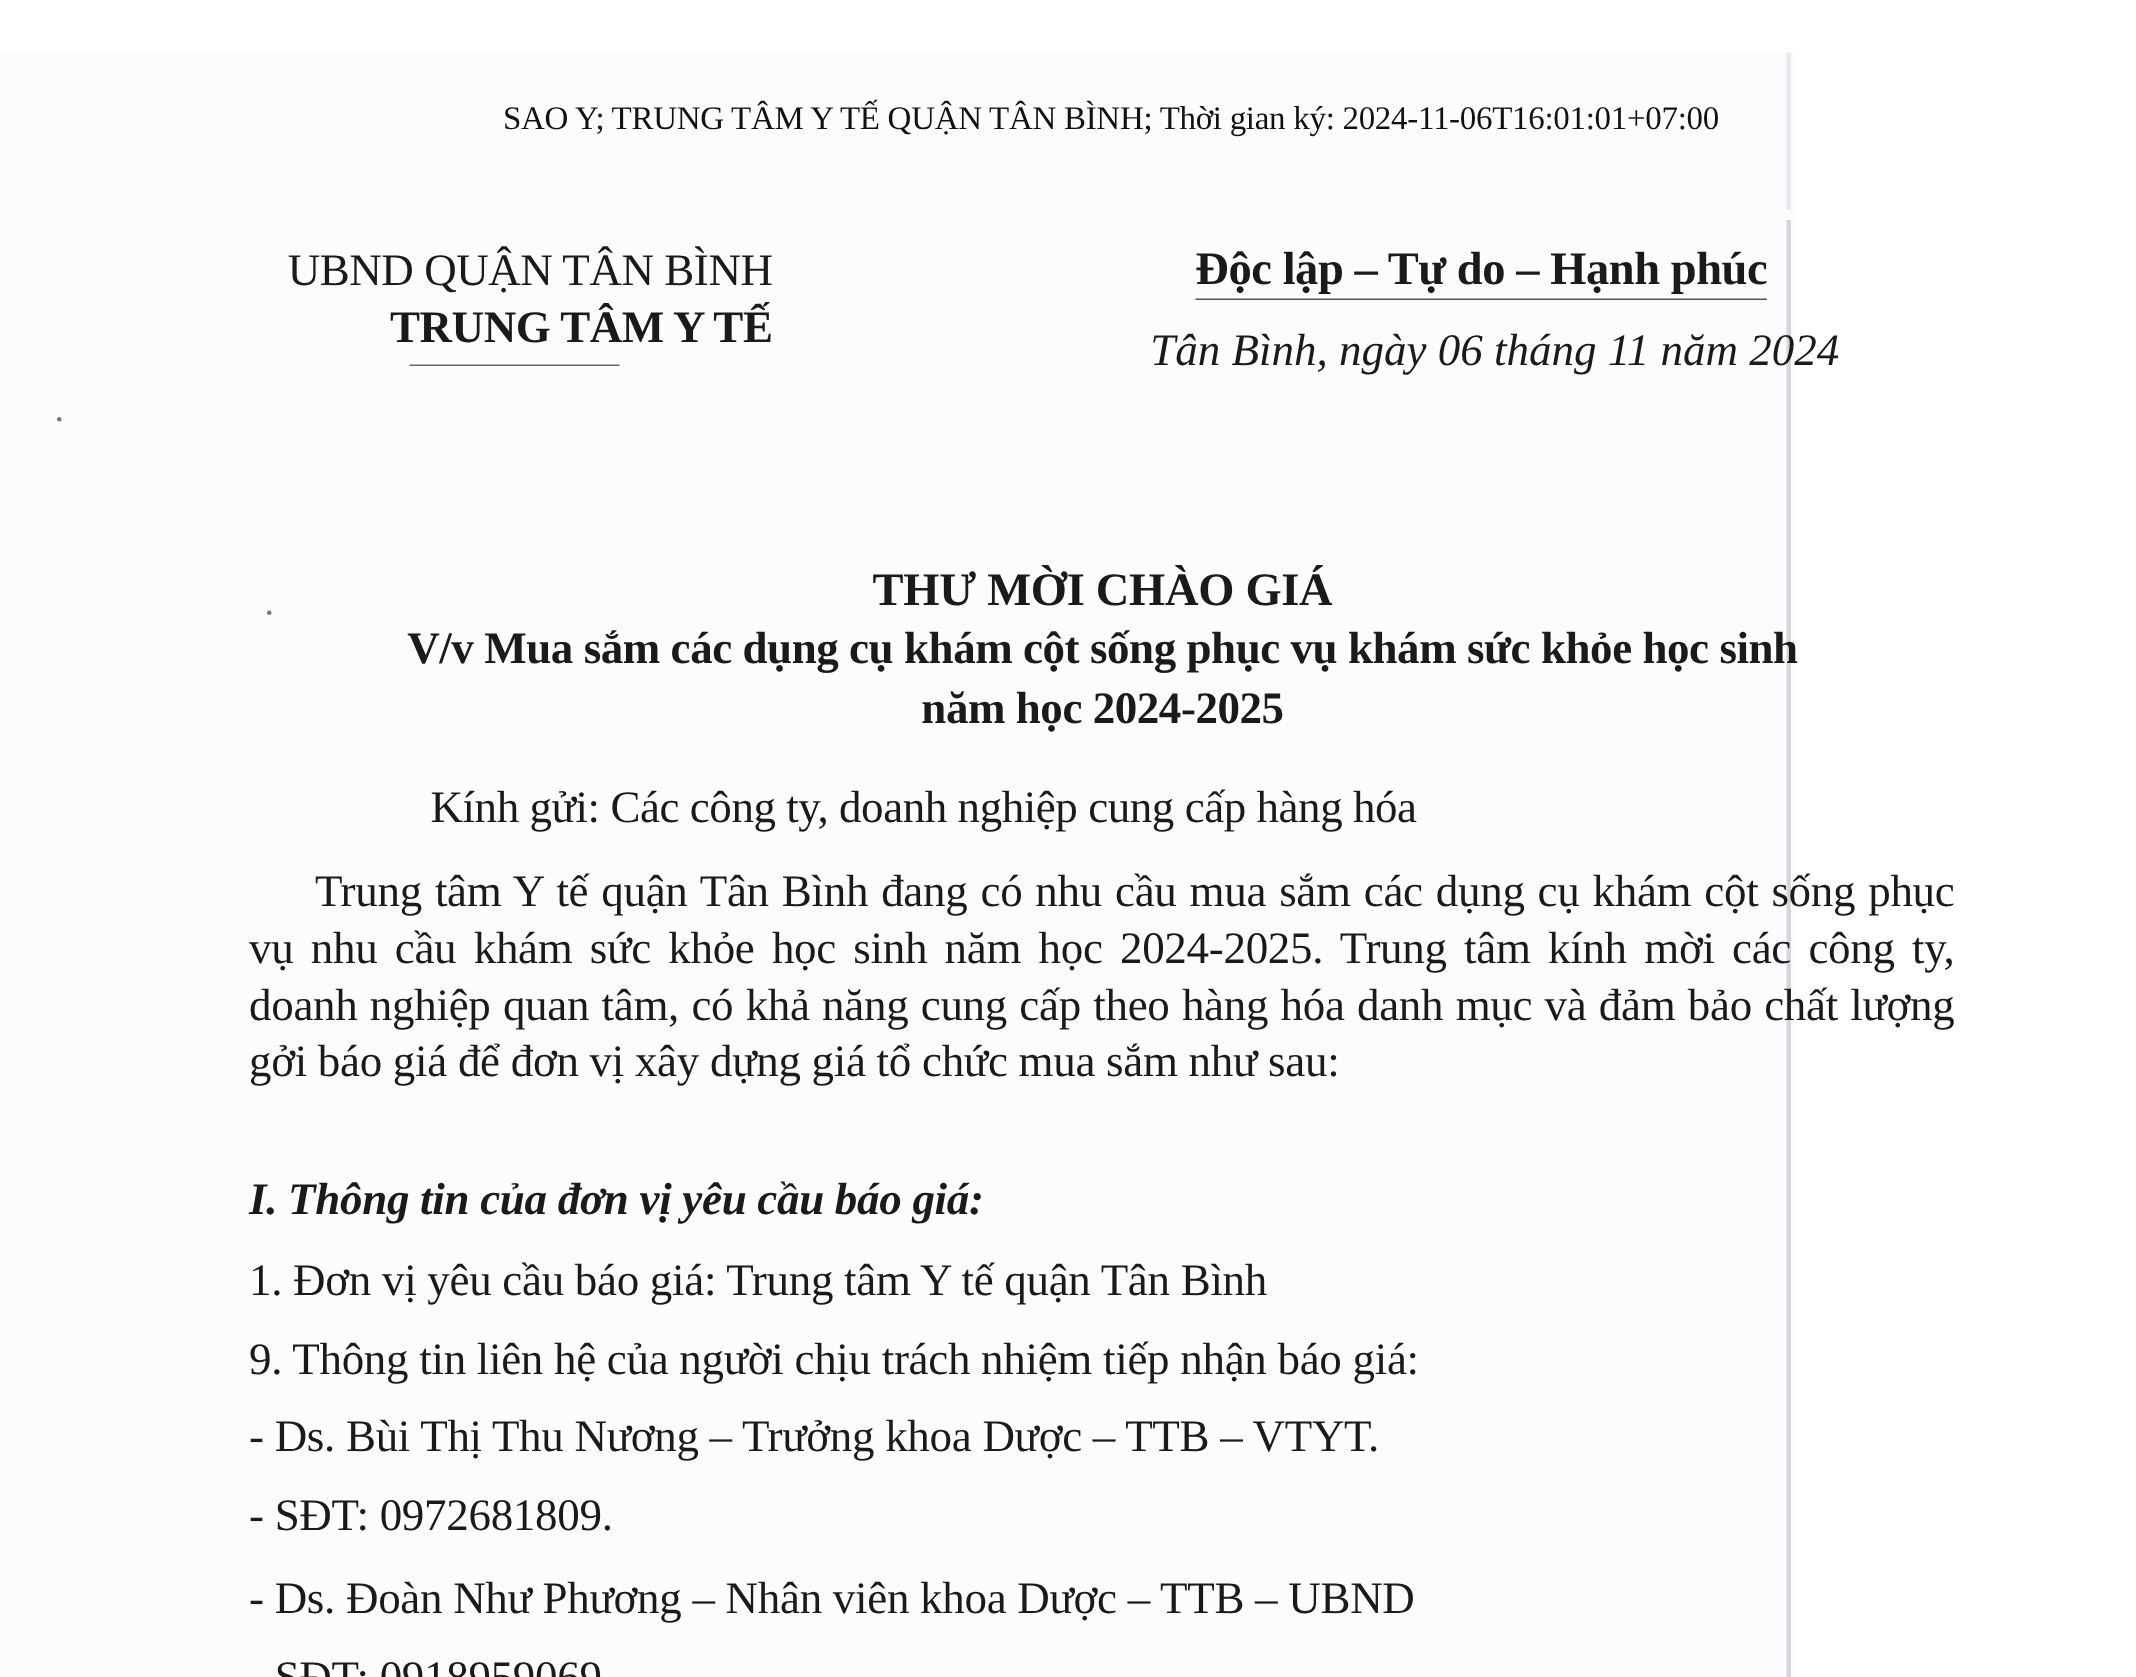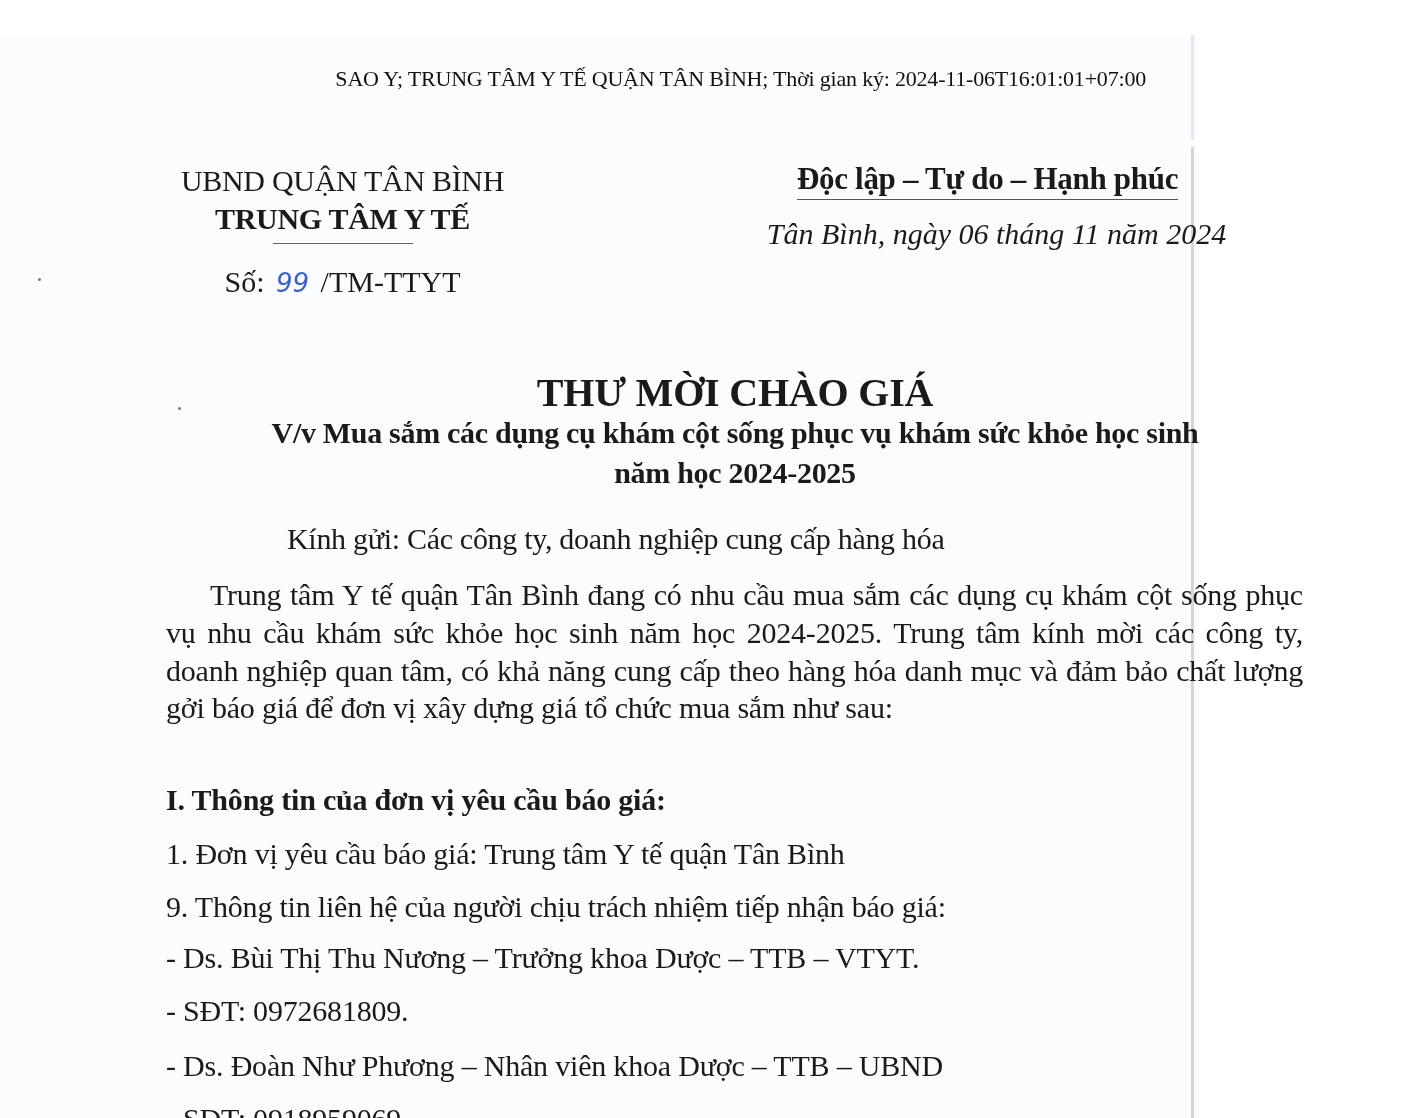--- a/index.html
+++ b/index.html
@@ -38,21 +38,21 @@
       top: 0;
       width: 3px;
       height: 1118px;
       background: linear-gradient(to bottom, #e6e8ec 0, #e6e8ec 105px, transparent 105px, transparent 112px, #d4d6da 112px, #d4d6da 100%);
     }
     .header-left {
       position: absolute;
       left: 170px;
       top: 126px;
       width: 345px;
-      text-align: center;
+      text-align: right;
     }
     .header-left .org-parent {
       font-size: 30px;
       line-height: 40px;
       letter-spacing: -0.3px;
     }
     .header-left .org-name {
       font-size: 30px;
       font-weight: bold;
       line-height: 36px;
@@ -108,21 +108,21 @@
     }
     .title-block {
       position: absolute;
       left: 160px;
       top: 338px;
       width: 1150px;
       text-align: center;
       font-weight: bold;
     }
     .title-block .title {
-      font-size: 40px;
+      font-size: 31px;
       line-height: 40px;
       letter-spacing: -0.2px;
     }
     .title-block .subject {
       font-size: 30px;
       line-height: 40px;
       letter-spacing: -0.3px;
     }
     .recipient {
       position: absolute;
@@ -146,45 +146,40 @@
     }
     .section {
       position: absolute;
       left: 166px;
       width: 1140px;
       font-size: 30px;
       line-height: 40px;
       white-space: nowrap;
       letter-spacing: -0.2px;
     }
-    .section.bold { font-weight: bold; }
+    .section.bold { font-weight: bold; font-style: italic; }
     .dot {
       position: absolute;
       width: 3px; height: 3px;
       border-radius: 50%;
       background: #777;
     }
   </style>
 </head>
 <body>
 
 <div class="page">
 
   <div class="stamp-line">SAO Y; TRUNG TÂM Y TẾ QUẬN TÂN BÌNH; Thời gian ký: 2024-11-06T16:01:01+07:00</div>
   <div class="right-edge"></div>
 
   <div class="header-left">
     <div class="org-parent">UBND QUẬN TÂN BÌNH</div>
     <div class="org-name">TRUNG TÂM Y TẾ</div>
     <div class="org-rule"></div>
-    <div class="doc-number">
-      <span>Số:</span>
-      <span class="handwritten">99</span>
-      <span>/TM-TTYT</span>
-    </div>
   </div>
 
   <div class="header-right">
     <div class="motto">Độc lập – Tự do – Hạnh phúc</div>
     <div class="date-line">Tân Bình, ngày 06 tháng 11 năm 2024</div>
   </div>
 
   <div class="dot" style="left:38px; top:243px;"></div>
   <div class="dot" style="left:178px; top:372px;"></div>
 

